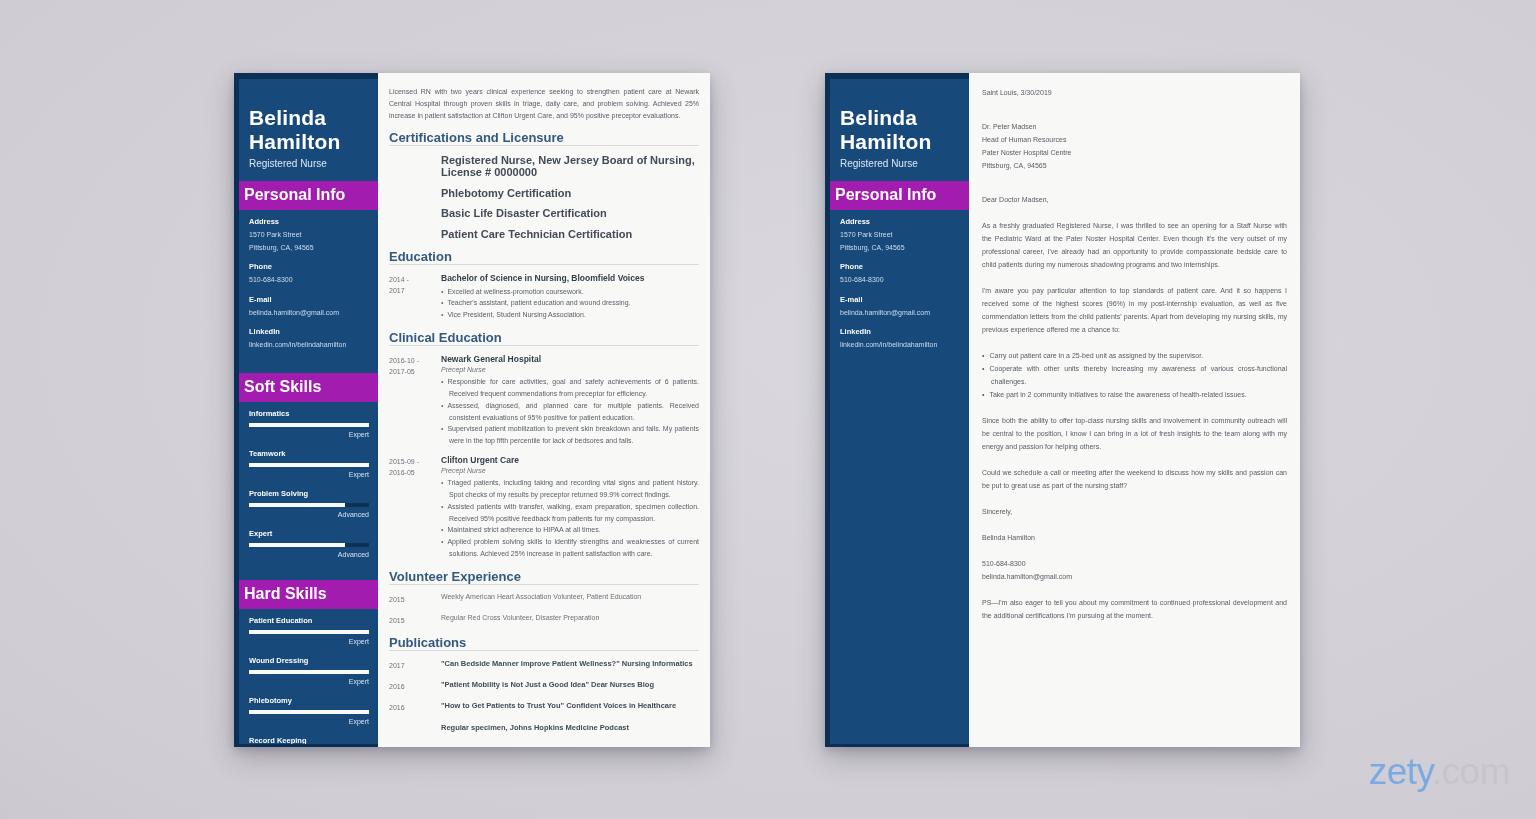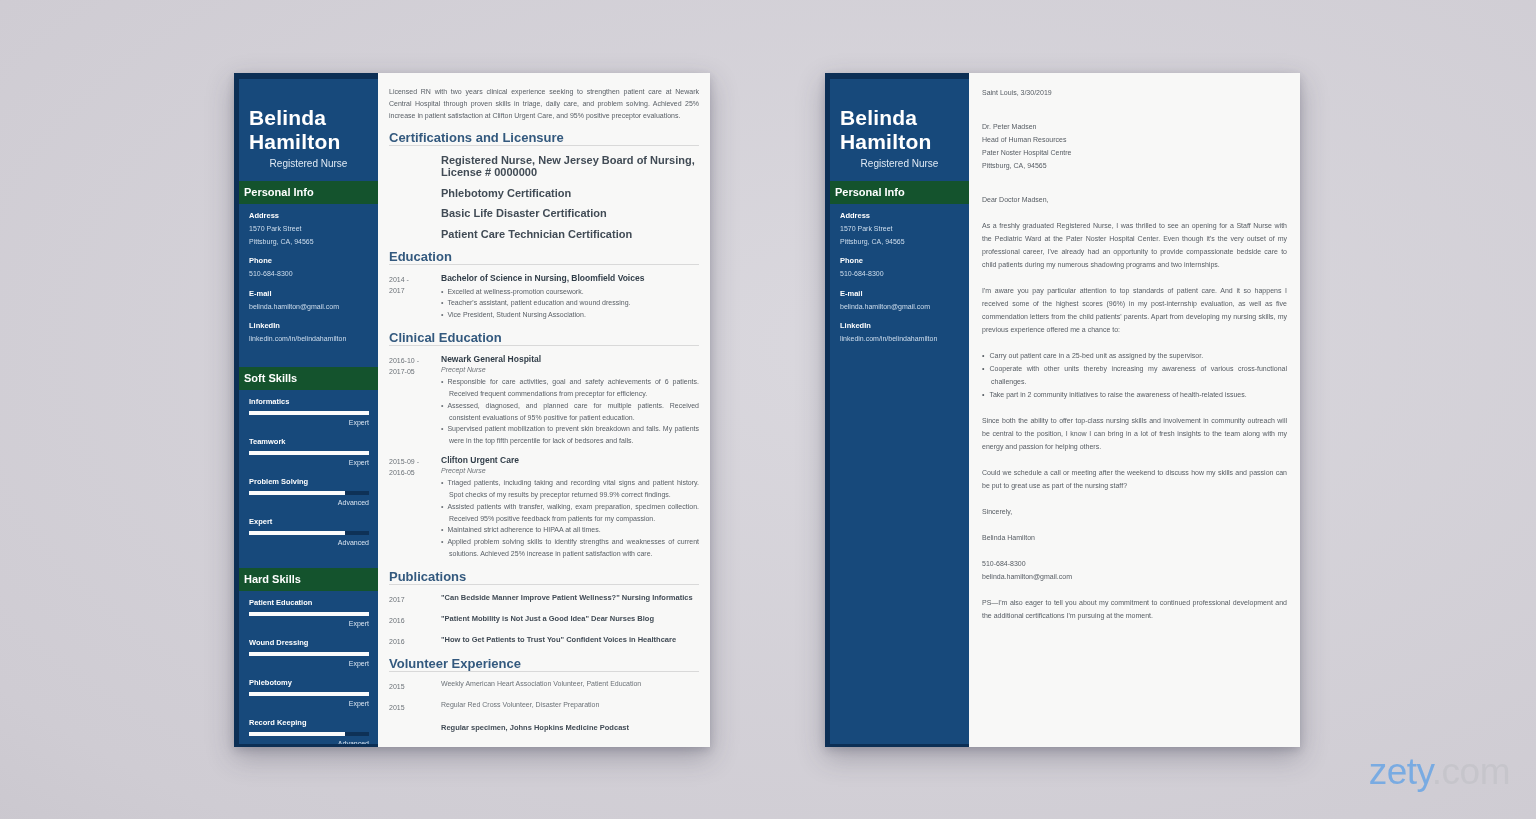--- a/index.html
+++ b/index.html
@@ -33,25 +33,25 @@
     flex-direction: column;
   }
   .sidebar-inner {
     background: #17497b;
     flex: 1;
     padding-top: 17px;
     overflow: hidden;
   }
   .name-block { padding: 10px 10px 12px 10px; }
   .name-line { color: #ffffff; font-size: 21px; font-weight: bold; line-height: 1.12; letter-spacing: .2px; }
-  .job-title { color: #dfe9f4; font-size: 10px; margin-top: 5px; text-align: center; }
+  .job-title { color: #dfe9f4; font-size: 10px; margin-top: 5px; }
   .side-heading {
-    background: #14532d;
+    background: #a21caf;
     color: #ffffff;
-    font-size: 11px;
+    font-size: 16px;
     font-weight: bold;
     padding: 5px 10px 6px 10px;
     margin-left: -5px;
     margin-bottom: 7px;
   }
   .side-gap { height: 9px; }
   .pi-list { padding: 0 9px 4px 10px; }
   .pi-field { margin-bottom: 8px; }
   .pi-label { color: #ffffff; font-size: 7.5px; font-weight: bold; margin-bottom: 3px; }
   .pi-value { color: #cfdeee; font-size: 7px; line-height: 1.8; word-wrap: break-word; }
@@ -335,20 +335,45 @@
                 <li>Assisted patients with transfer, walking, exam preparation, specimen collection. Received 95% positive feedback from patients for my compassion.</li>
                 <li>Maintained strict adherence to HIPAA at all times.</li>
                 <li>Applied problem solving skills to identify strengths and weaknesses of current solutions. Achieved 25% increase in patient satisfaction with care.</li>
               </ul>
             </div>
           </div>
         </div>
     </section>
 
     <section class="section">
+      <h2 class="section-heading">Volunteer Experience</h2>
+      <div>
+
+      <div class="row vol-row">
+            <div class="dates">
+
+            <div>2015</div>
+            </div>
+            <div class="content">
+              <div class="entry-title">Weekly American Heart Association Volunteer, Patient Education</div>
+            </div>
+          </div>
+          <div class="row vol-row">
+            <div class="dates">
+
+            <div>2015</div>
+            </div>
+            <div class="content">
+              <div class="entry-title">Regular Red Cross Volunteer, Disaster Preparation</div>
+            </div>
+          </div>
+        </div>
+    </section>
+
+    <section class="section">
       <h2 class="section-heading">Publications</h2>
       <div>
 
       <div class="row pub-row">
             <div class="dates">
 
             <div>2017</div>
             </div>
             <div class="content">
               <div class="entry-title">"Can Bedside Manner Improve Patient Wellness?" Nursing Informatics</div>
@@ -363,45 +388,20 @@
               <div class="entry-title">"Patient Mobility is Not Just a Good Idea" Dear Nurses Blog</div>
             </div>
           </div>
           <div class="row pub-row">
             <div class="dates">
 
             <div>2016</div>
             </div>
             <div class="content">
               <div class="entry-title">"How to Get Patients to Trust You" Confident Voices in Healthcare</div>
-            </div>
-          </div>
-        </div>
-    </section>
-
-    <section class="section">
-      <h2 class="section-heading">Volunteer Experience</h2>
-      <div>
-
-      <div class="row vol-row">
-            <div class="dates">
-
-            <div>2015</div>
-            </div>
-            <div class="content">
-              <div class="entry-title">Weekly American Heart Association Volunteer, Patient Education</div>
-            </div>
-          </div>
-          <div class="row vol-row">
-            <div class="dates">
-
-            <div>2015</div>
-            </div>
-            <div class="content">
-              <div class="entry-title">Regular Red Cross Volunteer, Disaster Preparation</div>
             </div>
           </div>
         </div>
     </section>
 
     <section class="section">
       <div>
 
       <div class="add-item">Regular specimen, Johns Hopkins Medicine Podcast</div>
         </div>

